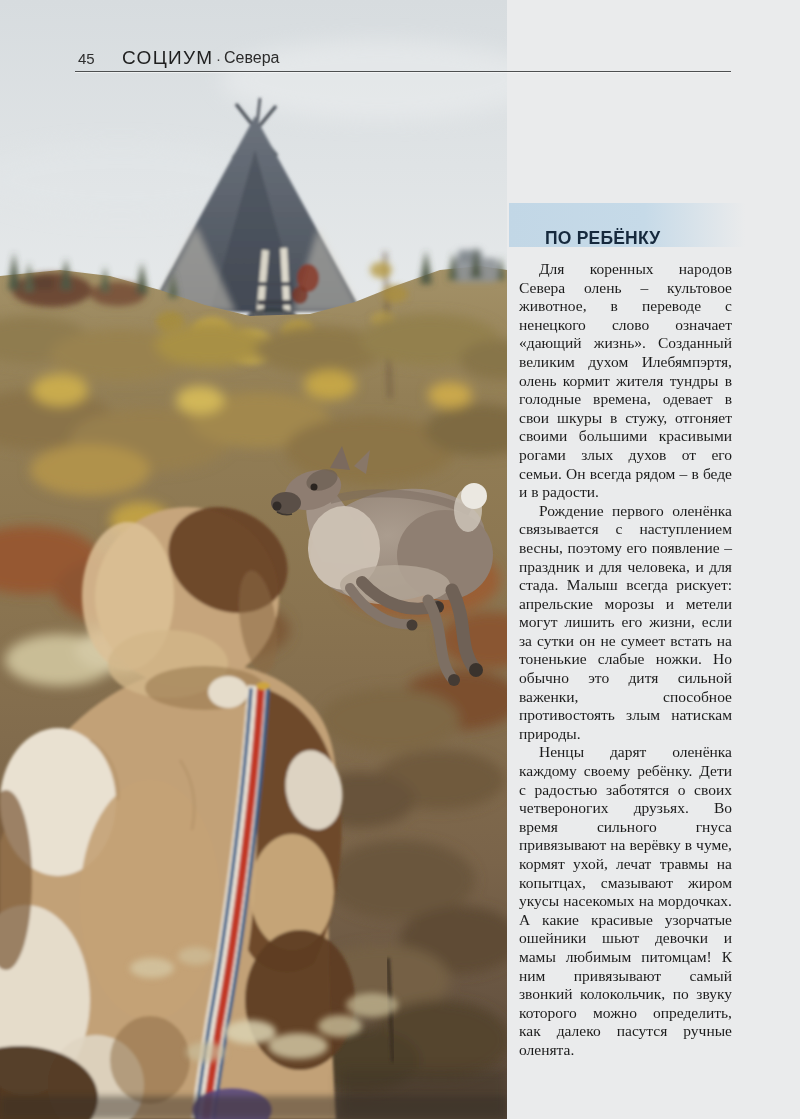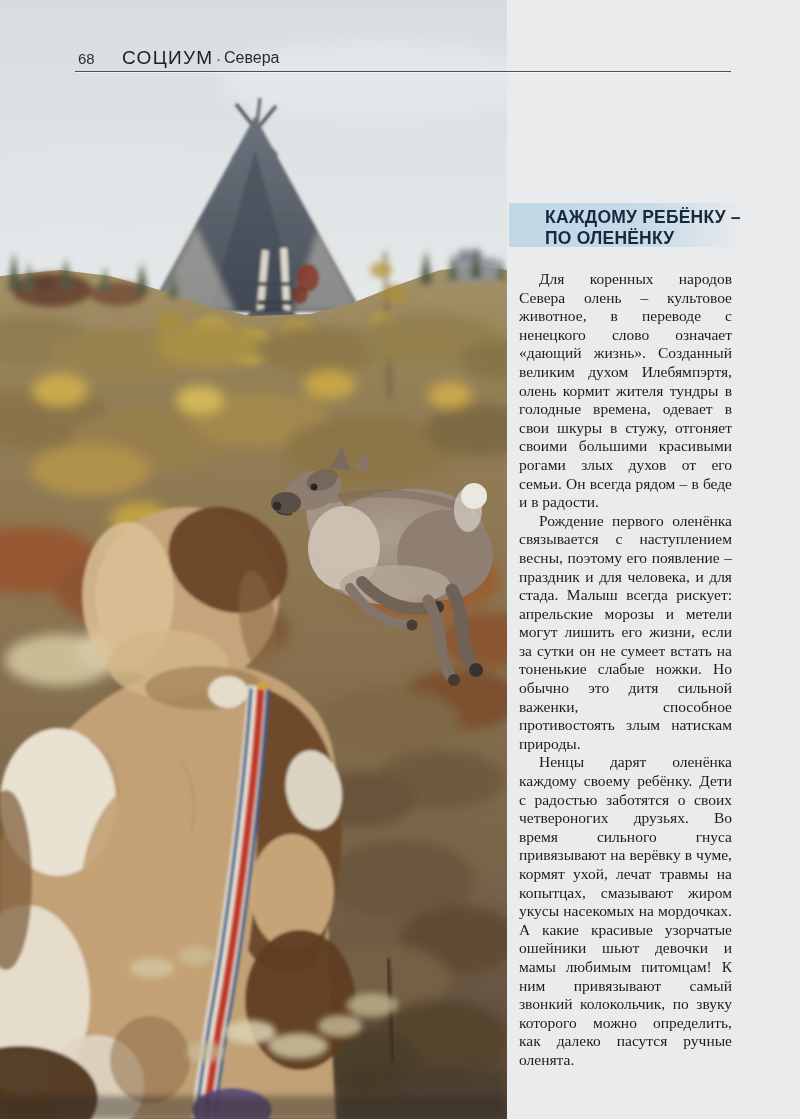--- a/index.html
+++ b/index.html
@@ -25,21 +25,21 @@
     background:linear-gradient(90deg,#c2d7e6 0%,#cadd e9 0%,#c6dae8 55%,rgba(234,235,236,0) 96%);
     background:linear-gradient(90deg,#c2d7e6 0%,#c6dae8 55%,rgba(234,235,236,0) 96%);
   }
   .article-title{
     position:absolute;left:545px;top:207px;width:220px;
     font-size:17.5px;font-weight:bold;line-height:21px;color:#16293d;letter-spacing:.2px;
   }
   .article-body{
     position:absolute;left:519px;top:260px;width:213px;
     font-family:"Liberation Serif",serif;font-size:15.5px;line-height:18.6px;
-    color:#1c1c1c;text-align:justify;margin-top:10px;
+    color:#1c1c1c;text-align:justify;
   }
   .article-body p{margin:0;text-indent:20px;}
 </style>
 </head>
 <body>
 
 <div class="photo-wrap">
 <svg viewBox="0 0 507 1119" width="507" height="1119" role="img" aria-label="Оленёнок прыгает по осенней тундре; на переднем плане оленевод в меховой малице с орнаментальной полосой, на горизонте чум">
   <defs>
     <linearGradient id="sky" x1="0" y1="0" x2="0" y2="1">
@@ -236,30 +236,30 @@
       <ellipse cx="196" cy="956" rx="18" ry="9" fill="#d0c5a1" opacity=".6"></ellipse>
       <ellipse cx="372" cy="1005" rx="26" ry="12" fill="#c9bd98" opacity=".7"></ellipse>
     </g>
     <rect x="340" y="1070" width="167" height="49" fill="#403528" opacity=".5" filter="url(#b6)"></rect>
     <rect x="0" y="1096" width="507" height="23" fill="#352d26" opacity=".45" filter="url(#b3)"></rect>
   </g>
 </svg>
 </div>
 
 <div class="page-header">
-  <span class="page-number">68</span>
+  <span class="page-number">45</span>
   <span class="section-title">СОЦИУМ</span>
   <span class="section-sep">·</span>
   <span class="subsection-title">Севера</span>
   <div class="header-rule"></div>
 </div>
 
 <div class="title-band"></div>
 <div class="article-title">
-  <span>КАЖДОМУ РЕБЁНКУ –</span><br>
-  <span>ПО ОЛЕНЁНКУ</span>
+  <br>
+  <span>ПО РЕБЁНКУ</span>
 </div>
 
 <div class="article-body">
   <p>Для коренных народов Севера олень – культовое животное, в переводе с ненецкого слово означает «дающий жизнь». Созданный великим духом Илебямпэртя, олень кормит жителя тундры в голодные времена, одевает в свои шкуры в стужу, отгоняет своими большими красивыми рогами злых духов от его семьи. Он всегда рядом – в беде и в радости.</p>
   <p>Рождение первого оленёнка связывается с наступлением весны, поэтому его появление – праздник и для человека, и для стада. Малыш всегда рискует: апрельские морозы и метели могут лишить его жизни, если за сутки он не сумеет встать на тоненькие слабые ножки. Но обычно это дитя сильной важенки, способное противостоять злым натискам природы.</p>
   <p>Ненцы дарят оленёнка каждому своему ребёнку. Дети с радостью заботятся о своих четвероногих друзьях. Во время сильного гнуса привязывают на верёвку в чуме, кормят ухой, лечат травмы на копытцах, смазывают жиром укусы насекомых на мордочках. А какие красивые узорчатые ошейники шьют девочки и мамы любимым питомцам! К ним привязывают самый звонкий колокольчик, по звуку которого можно определить, как далеко пасутся ручные оленята.</p>
 </div>
 
 </body></html>

